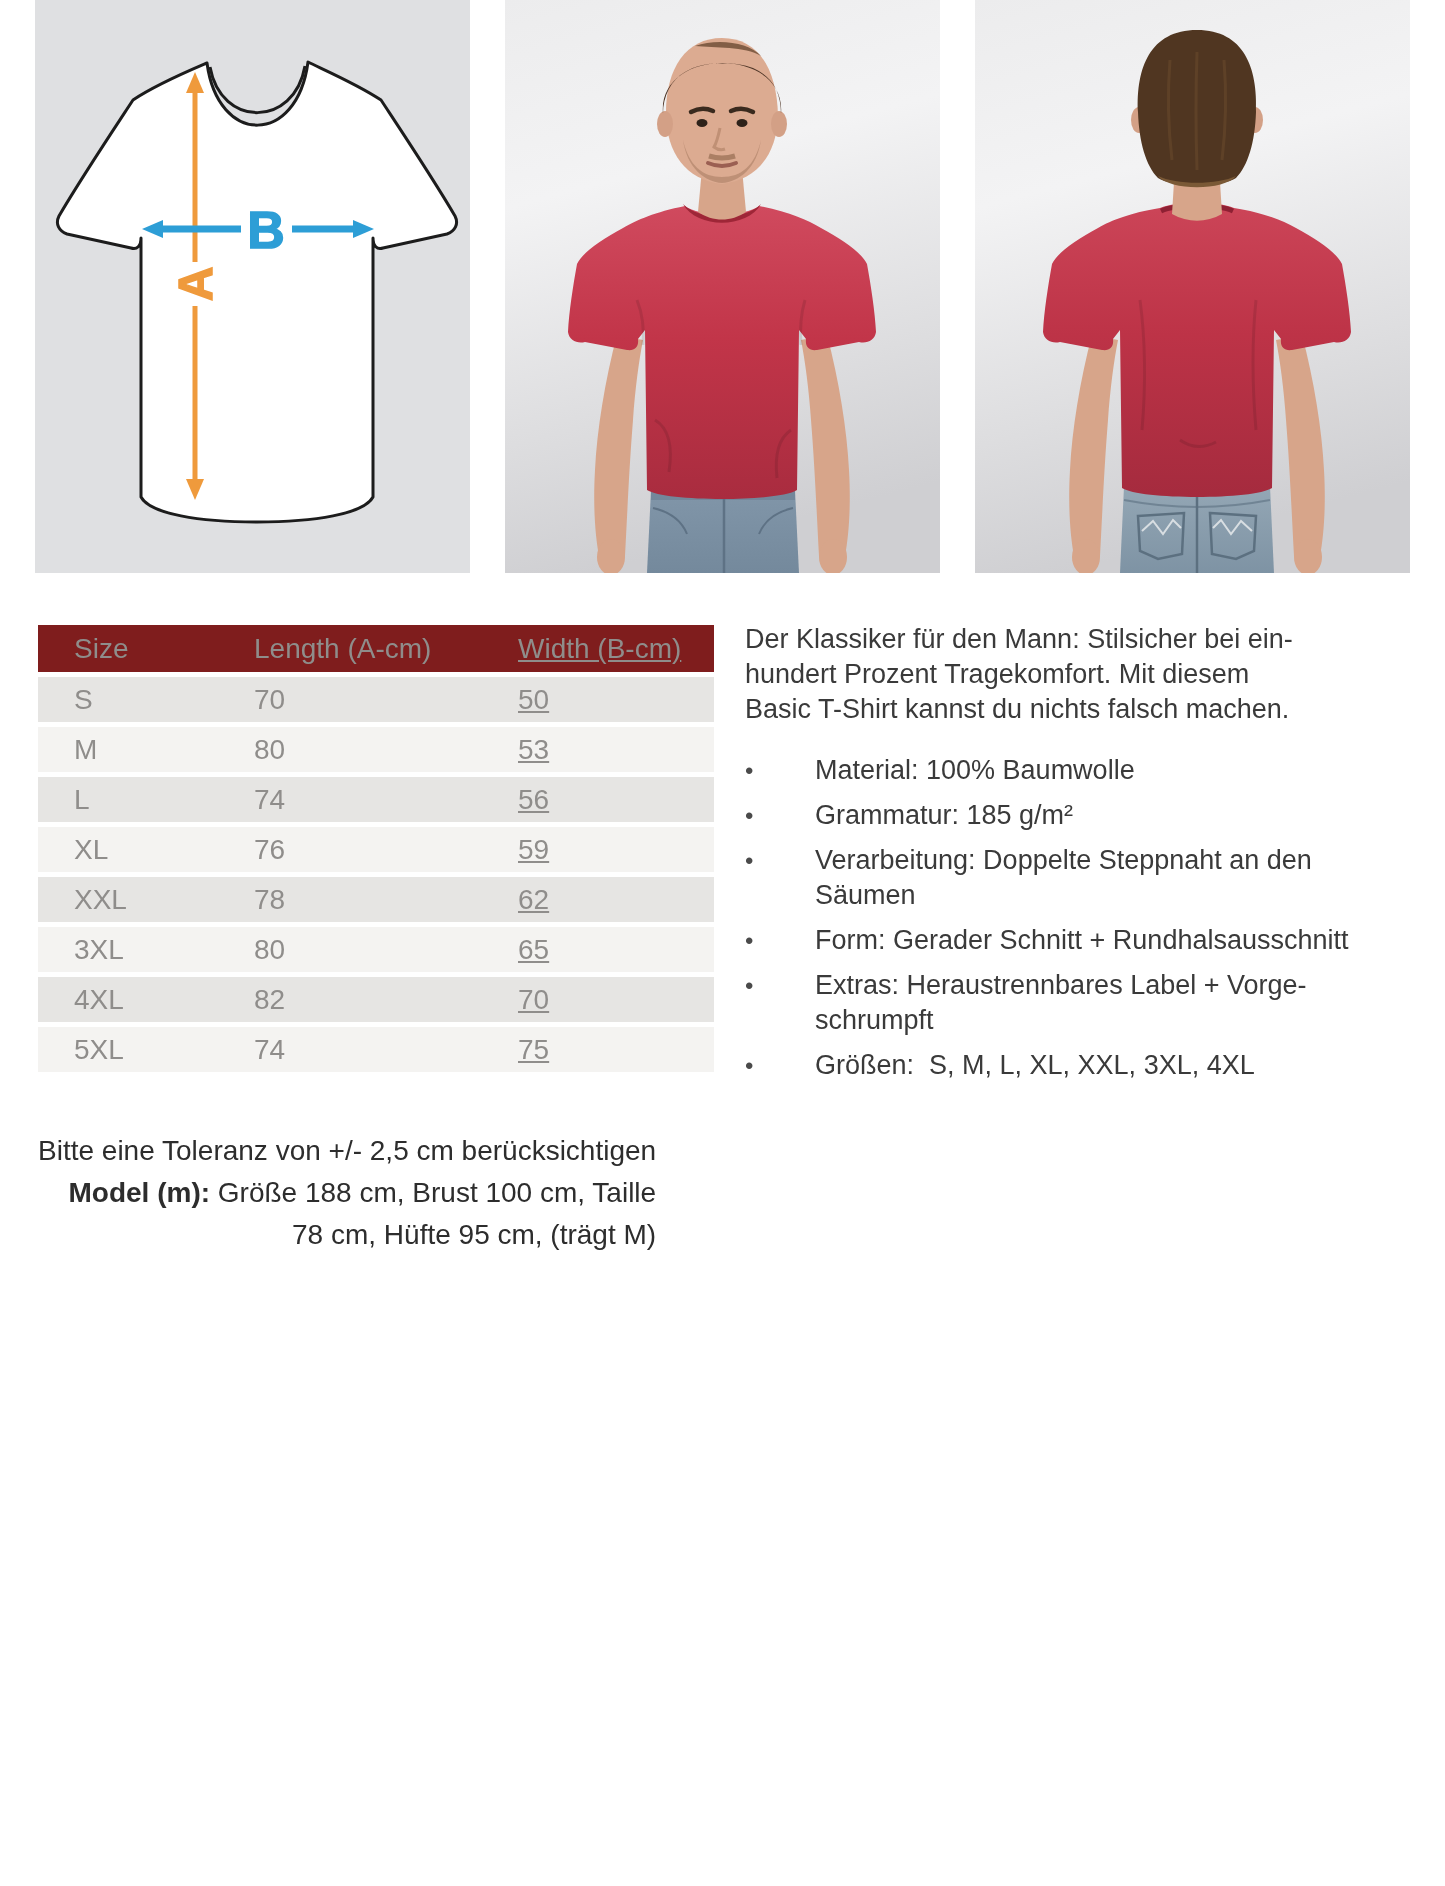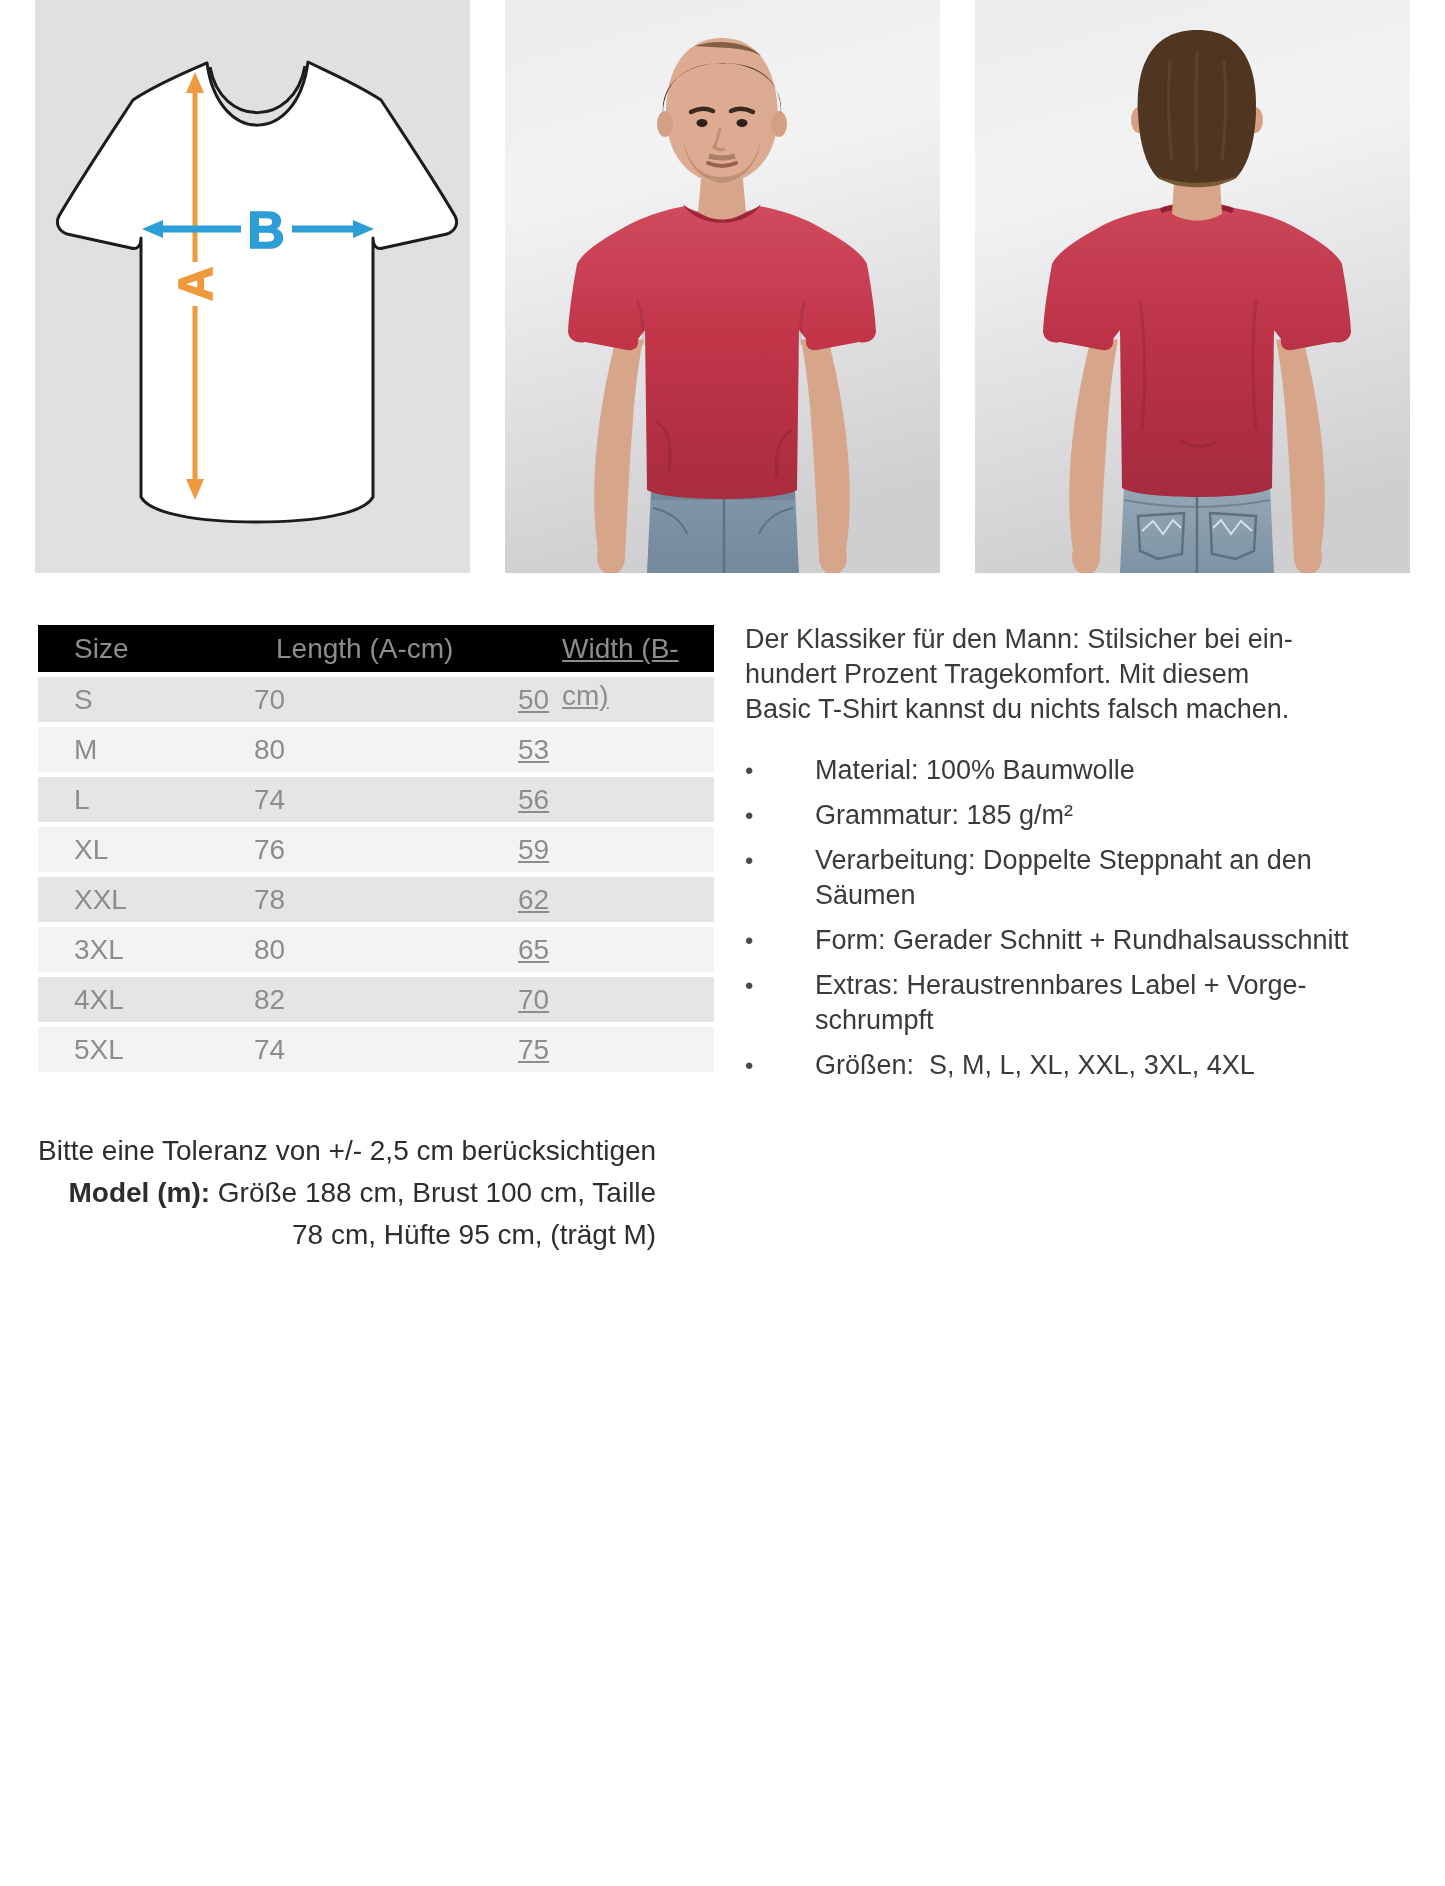--- a/index.html
+++ b/index.html
@@ -9,21 +9,21 @@
   
   .panel{position:absolute;top:0;width:435px;height:573px;overflow:hidden;}
   .panel svg{display:block;width:435px;height:573px;}
   .panel-1{left:35px;}
   .panel-2{left:505px;}
   .panel-3{left:975px;}
 
   
   .size-table{position:absolute;left:38px;top:625px;width:676px;font-size:28px;color:#8f8d8b;}
   .t-row{display:grid;grid-template-columns:197px 245px auto;height:45px;line-height:45px;margin-bottom:5px;}
-  .t-row.head{height:47px;line-height:47px;background:#000000;gap:22px;}
+  .t-row.head{height:47px;line-height:47px;background:#7f1d1d;}
   .t-row .c1{padding-left:36px;}
   .t-row .c2{padding-left:19px;}
   .t-row .c3{padding-left:38px;text-decoration:underline;}
   .t-row.odd{background:#e6e5e3;}
   .t-row.even{background:#f4f3f1;}
 
   
   .description{position:absolute;left:745px;top:622px;width:680px;font-size:27px;line-height:35px;color:#3a3a3a;}
   .description .line{white-space:pre;}
   .bullets{margin-top:26px;}

